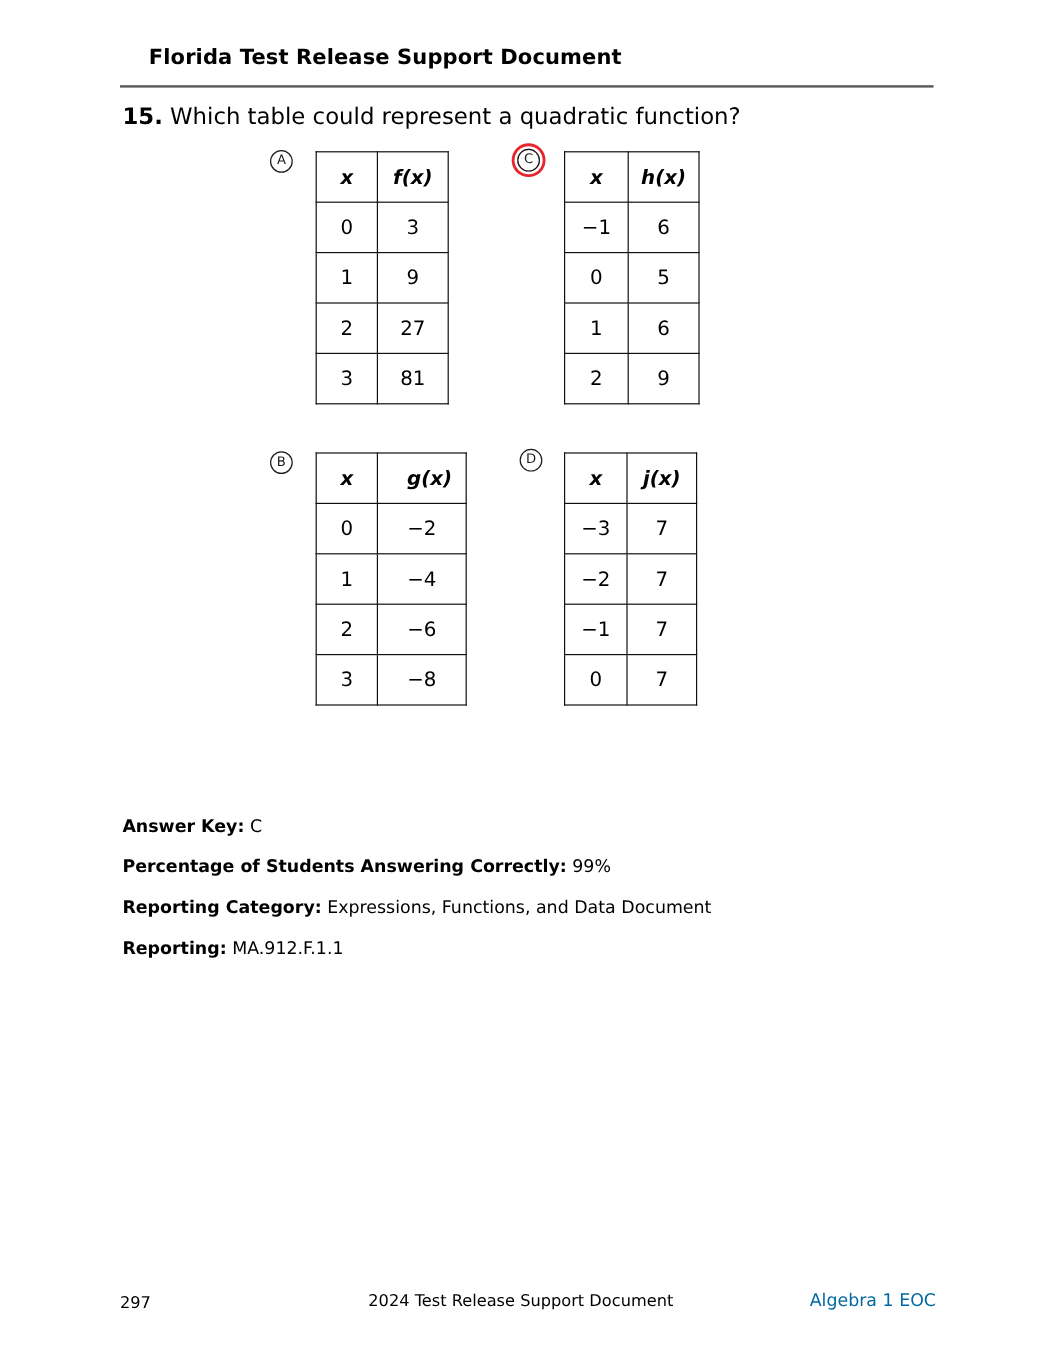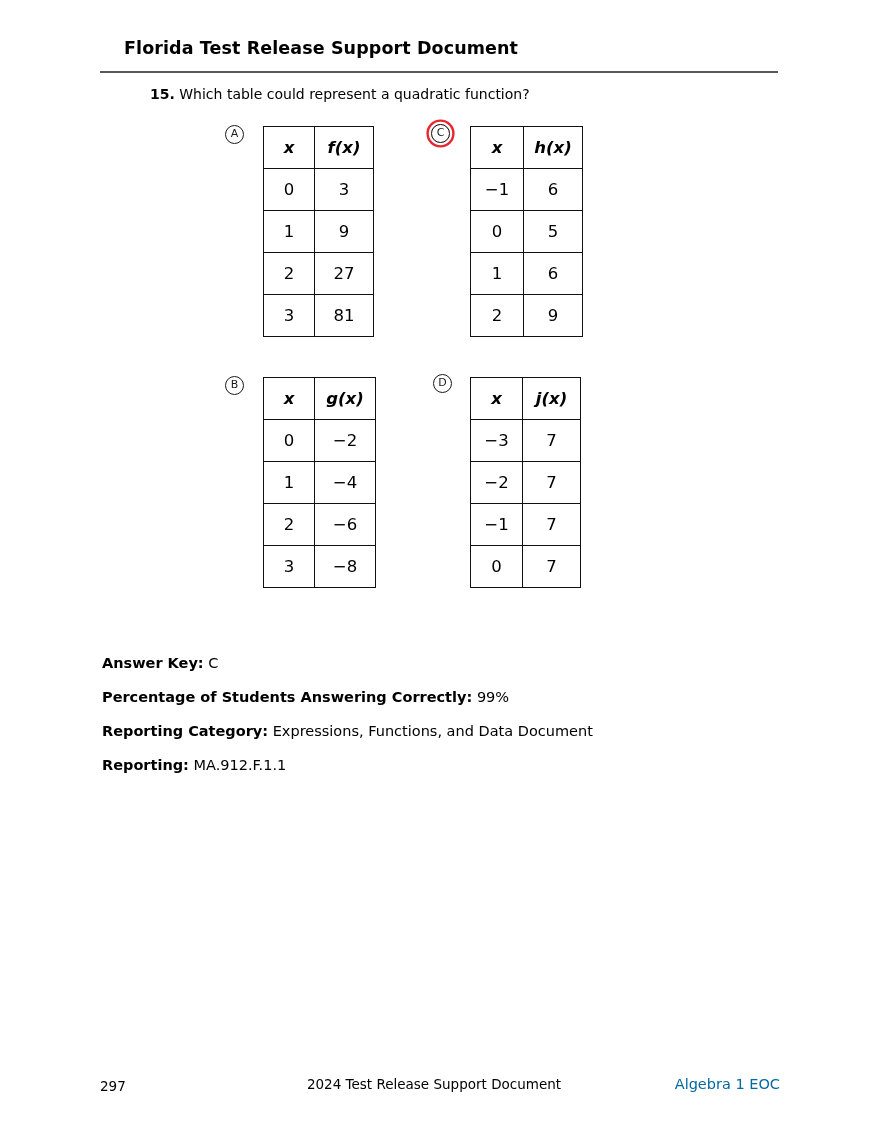--- a/index.html
+++ b/index.html
@@ -38,23 +38,22 @@
     width: 678px;
     height: 2px;
     background: #595959;
   }
 
   
   .question-line {
     position: absolute;
     left: 102px;
     top: 86px;
-    font-size: 14px;
+    font-size: 19px;
     white-space: nowrap;
-    margin-left: 48px;
   }
   .question-number {
     font-weight: bold;
   }
   .question-text {
     font-weight: normal;
   }
 
   
   .opt-marker {
@@ -99,21 +98,21 @@
     font-size: 16.5px;
     font-style: italic;
     font-weight: bold;
     padding: 0;
   }
 
   
   .meta {
     position: absolute;
     left: 102px;
-    top: 655px;
+    top: 681px;
     width: 680px;
   }
   .meta-row {
     font-size: 14.5px;
     line-height: 17px;
     margin-bottom: 17px;
   }
   .meta-row:last-child { margin-bottom: 0; }
   .meta-label {
     font-weight: bold;
@@ -221,21 +220,21 @@
       <td>9</td>
     </tr>
   </tbody>
     </table>
 
   <div class="opt-marker" style="left:225px; top:376px;">B</div>
   <table class="ans-table" style="left:263px; top:377px; width:110px;">
     <tbody>
         <tr>
       <th style="width:50px;">x</th>
-      <th style="width:60px;">g(x)</th>
+      <th style="width:60px;padding-left:13px;">g(x)</th>
     </tr>
     <tr>
       <td>0</td>
       <td>−2</td>
     </tr>
     <tr>
       <td>1</td>
       <td>−4</td>
     </tr>
     <tr>

